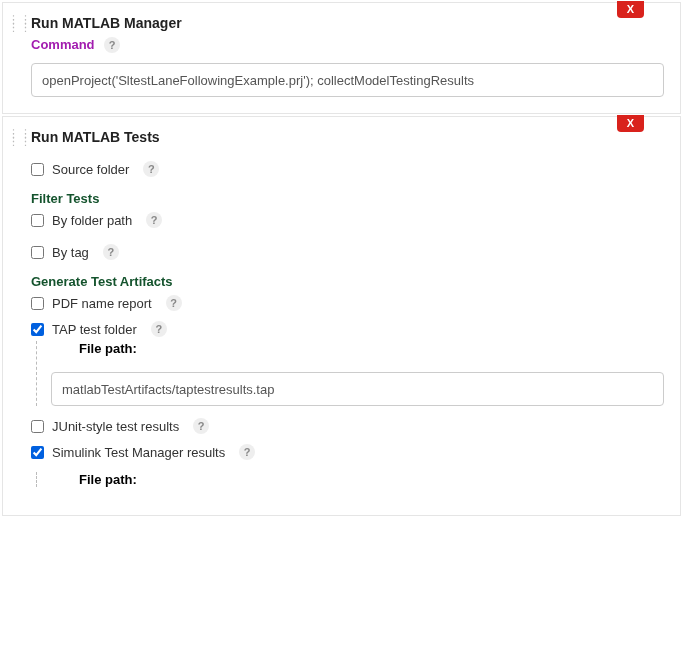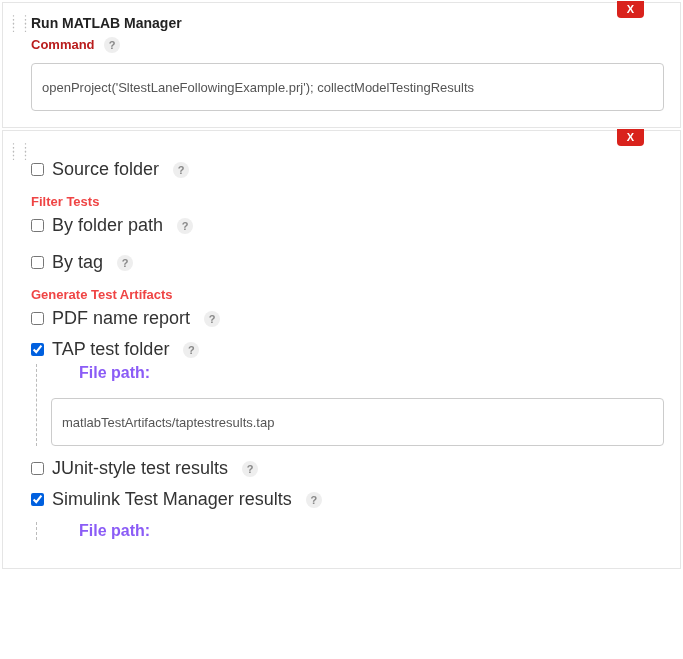--- a/index.html
+++ b/index.html
@@ -47,21 +47,21 @@
   }
   .block-title {
     font-weight: 700;
     font-size: 14px;
     color: #222;
     margin-bottom: 6px;
   }
   .field-label {
     font-weight: 700;
     font-size: 13px;
-    color: #b91c1c;
+    color: #a21caf;
     display: inline-block;
   }
   .help {
     display: inline-flex;
     align-items: center;
     justify-content: center;
     width: 16px;
     height: 16px;
     border-radius: 50%;
     background: #eee;
@@ -74,55 +74,55 @@
   }
   .textbox {
     width: 100%;
     border: 1px solid #ccc;
     border-radius: 4px;
     padding: 8px 10px;
     font-size: 13px;
     color: #555;
     font-family: inherit;
     margin-top: 10px;
-    height: 48px;
+    height: 34px;
   }
   .row {
     margin-bottom: 10px;
     display: flex;
     align-items: center;
     gap: 8px;
   }
   .row label {
-    font-size: 18px;
+    font-size: 13px;
     color: #333;
   }
   .section-head {
     font-weight: 700;
     font-size: 13px;
-    color: #ef4444;
+    color: #14532d;
     margin-top: 14px;
     margin-bottom: 6px;
   }
   .check {
     width: 13px;
     height: 13px;
     accent-color: #0060df;
   }
   .nested {
     margin-left: 5px;
     border-left: 1px dashed #bbb;
     padding-left: 14px;
     margin-top: 4px;
     margin-bottom: 12px;
   }
   .nested-label {
     font-weight: 700;
-    font-size: 16px;
-    color: #8b5cf6;
+    font-size: 13px;
+    color: #000000;
     display: block;
     margin-bottom: 6px;
     padding-left: 28px;
   }
   .nested .textbox {
   }
   .gap { margin-top: 16px; }
 </style>
 </head>
 <body>
@@ -137,20 +137,21 @@
       <span class="help">?</span>
     </div>
     <input class="textbox" type="text" value="openProject('SltestLaneFollowingExample.prj'); collectModelTestingResults" style="">
   </div>
 </div>
 
 <div class="block">
   <span class="drag-handle">⋮⋮<br>⋮⋮<br>⋮⋮</span>
   <button class="delete-btn">X</button>
   <div class="block-body">
+    <div class="block-title">Run MATLAB Tests</div>
 
     <div class="row gap">
       <input type="checkbox" class="check" style="">
       <label>Source folder</label>
       <span class="help">?</span>
     </div>
 
     <div class="section-head">Filter Tests</div>
     <div class="row">
       <input type="checkbox" class="check" style="">

